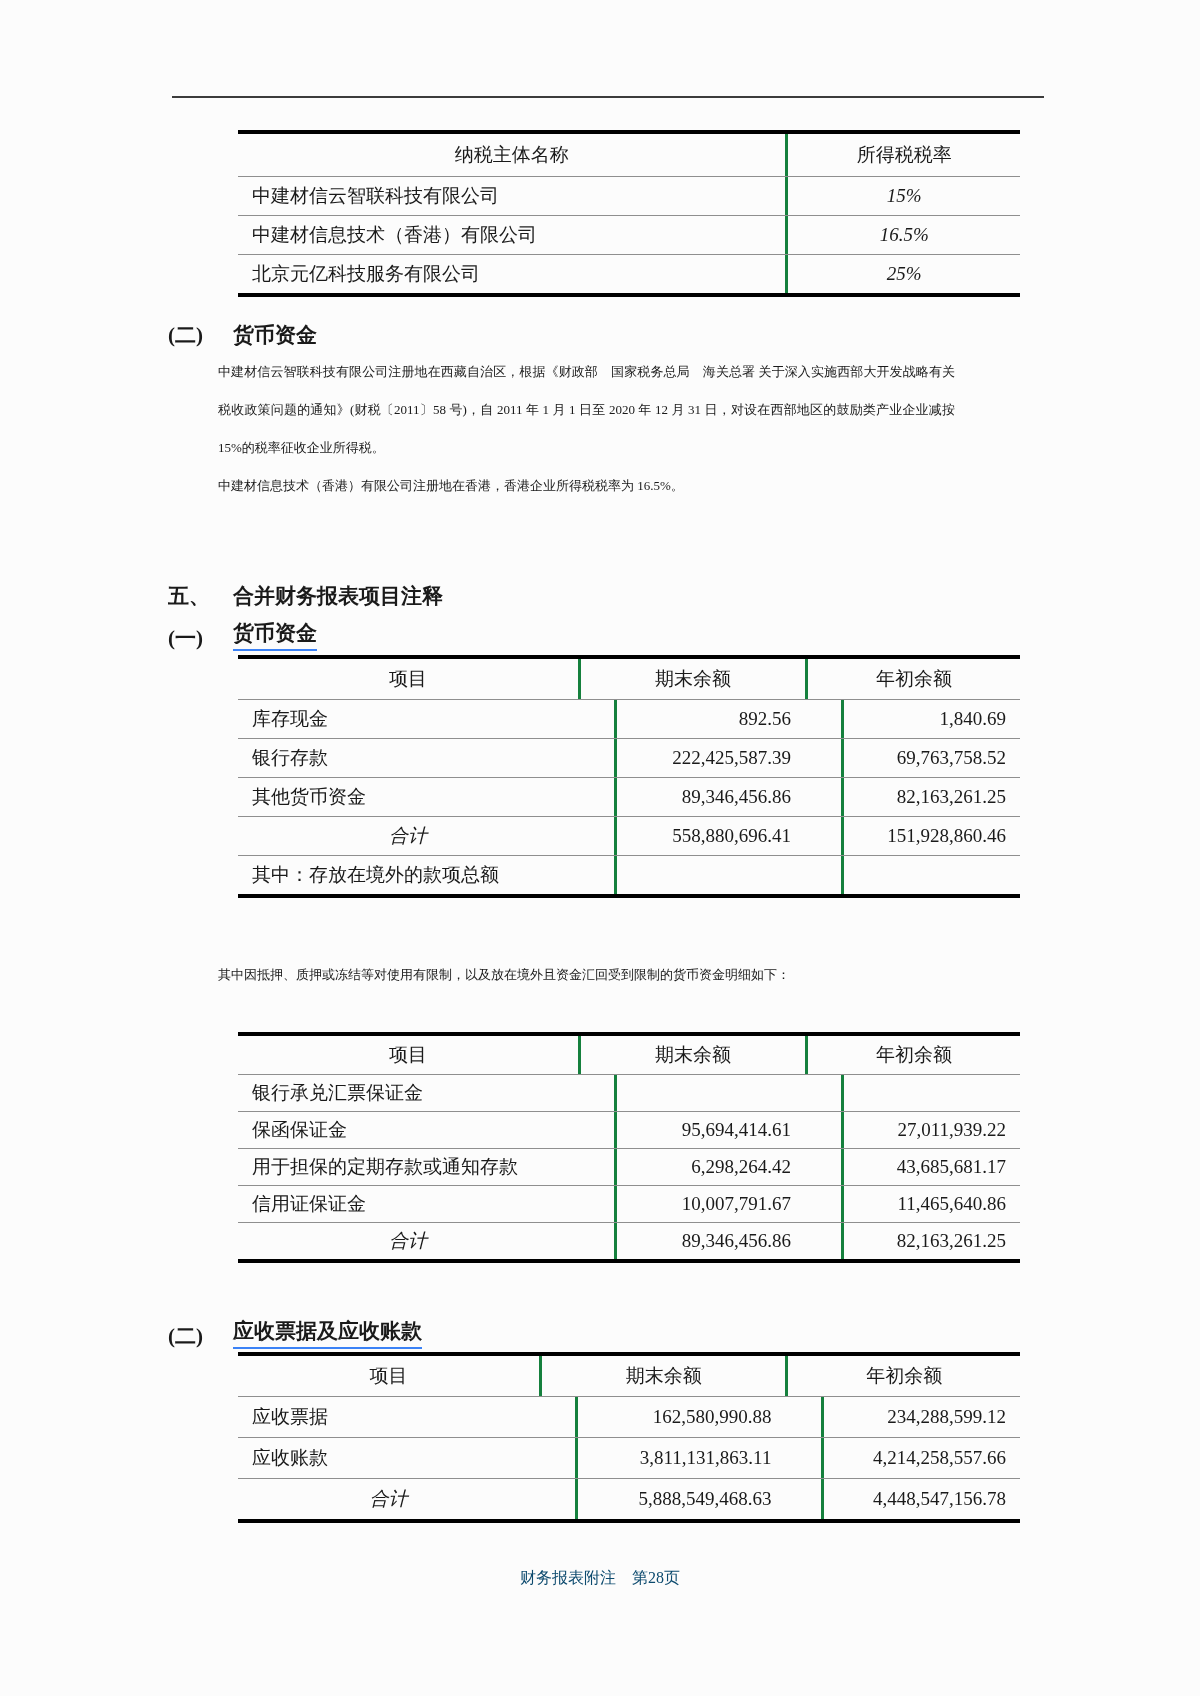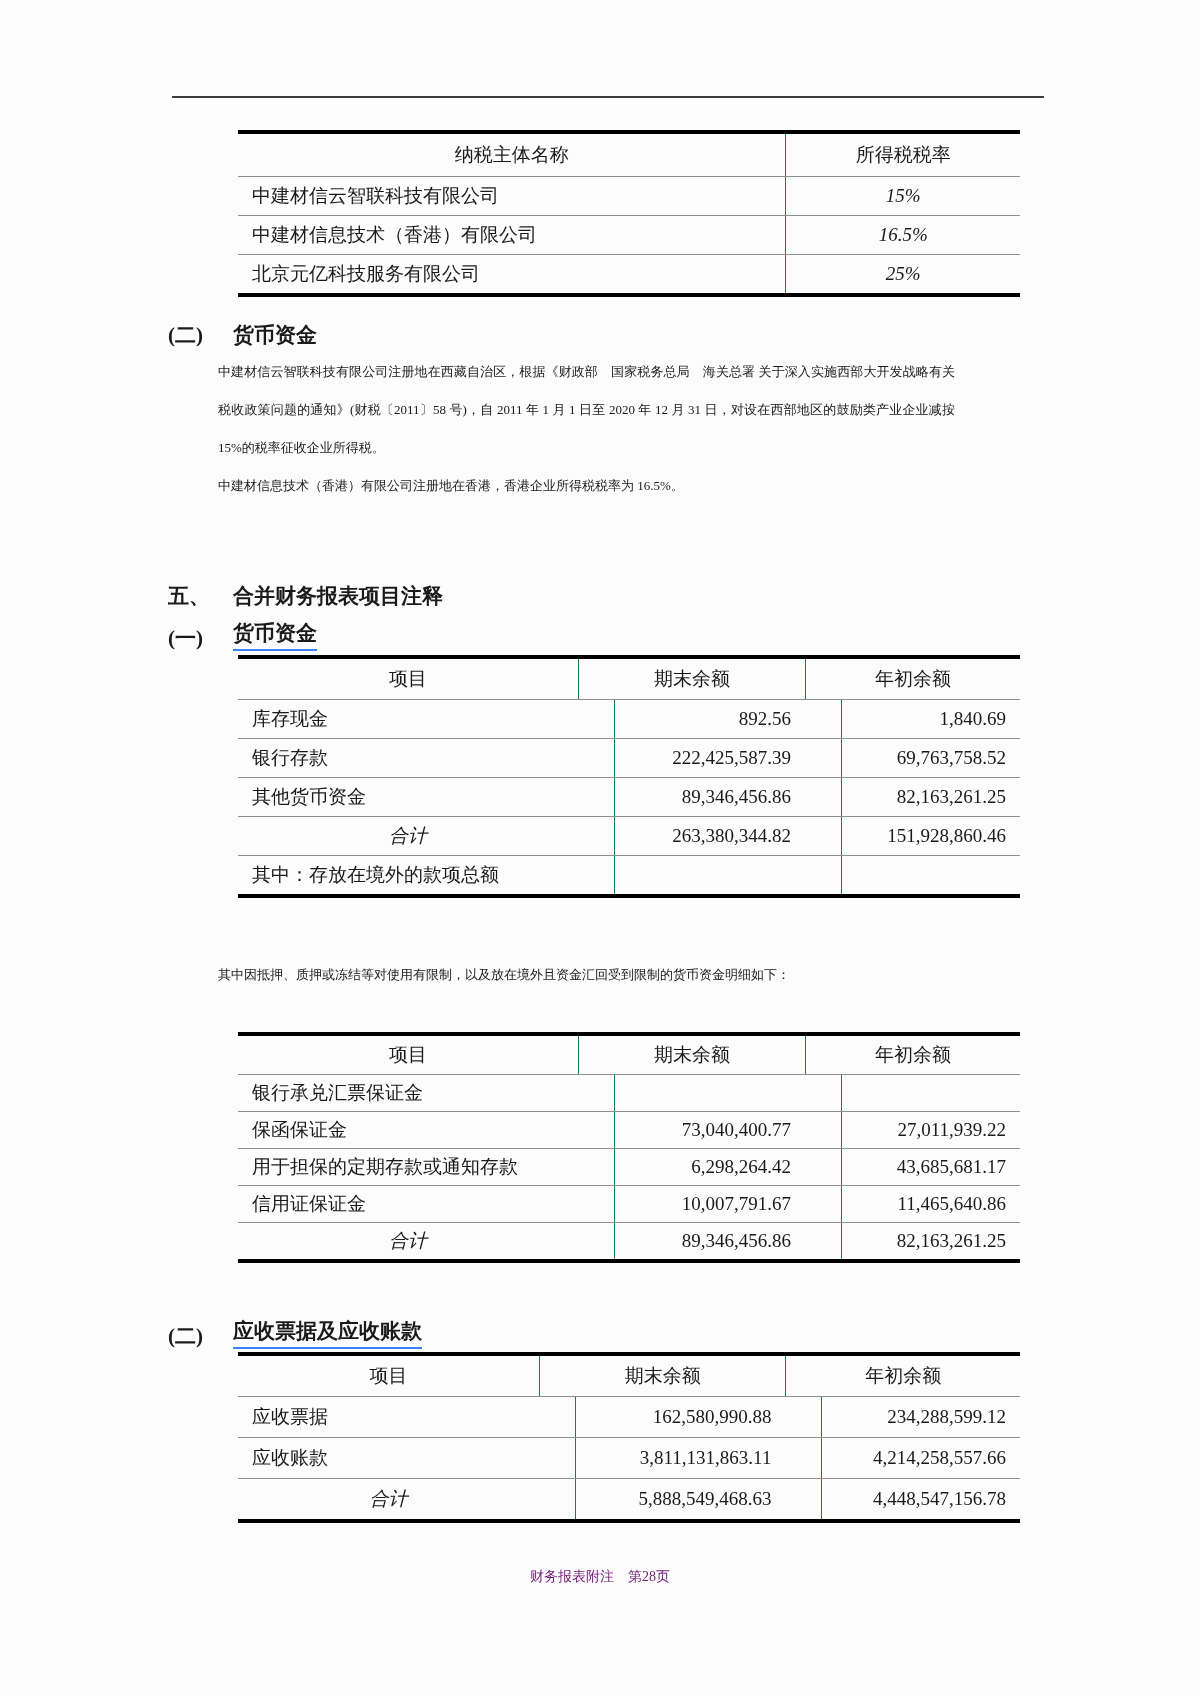--- a/index.html
+++ b/index.html
@@ -20,21 +20,21 @@
 
   
   .para { position:absolute; left:218px; width:737px; font-size:13px; line-height:38px; text-align:justify; }
   .para p { margin:0; }
 
   
   .tbl { position:absolute; left:238px; width:782px; border-top:4px solid #000; border-bottom:4px solid #000; font-size:19px; background:#fcfcfc; }
   .tr { display:grid; }
   .tr:not(:first-child) { border-top:1px solid #8f8f8f; }
   .td { display:flex; align-items:center; padding:12px 14px; overflow:hidden; white-space:nowrap; }
-  .td + .td { border-left:1px solid #15803d; }
+  .td + .td { border-left:3px solid #15803d; }
   .th { justify-content:center; }
   .lbl { justify-content:flex-start; }
   .num { justify-content:flex-end;margin-left:36px; }
   .ctr { justify-content:center;font-style:italic; }
 
   .t1 { top:130px; }
   .t1 .tr { grid-template-columns:70% 30%; height:38px; }
   .t1 .tr.head { height:42px; }
 
   .t2 { top:655px; }
@@ -42,21 +42,21 @@
   .t2 .tr.head { height:40px; }
 
   .t3 { top:1032px; }
   .t3 .tr { grid-template-columns:43.5% 29% 27.5%; height:36px; }
   .t3 .tr.head { height:38px; }
 
   .t4 { top:1352px; }
   .t4 .tr { grid-template-columns:38.5% 31.5% 30%; height:40px; }
   .t4 .tr.head { height:40px; }
 
-  .footer { position:absolute; top:1568px; left:0; width:100%; text-align:center; font-size:14px; color:#701a75; }
+  .footer { position:absolute; top:1568px; left:0; width:100%; text-align:center; font-size:16px; color:#0c4a6e; }
 </style>
 </head>
 <body>
 
 <div class="doc">
 
   <div class="rule"></div>
 
   <div class="tbl t1">
     <div class="tr head">
@@ -112,21 +112,21 @@
       <div class="td num">222,425,587.39</div>
       <div class="td num">69,763,758.52</div>
     </div>
     <div class="tr">
       <div class="td lbl">其他货币资金</div>
       <div class="td num">89,346,456.86</div>
       <div class="td num">82,163,261.25</div>
     </div>
     <div class="tr">
       <div class="td ctr">合计</div>
-      <div class="td num">263,380,344.82</div>
+      <div class="td num">558,880,696.41</div>
       <div class="td num">151,928,860.46</div>
     </div>
     <div class="tr">
       <div class="td lbl">其中：存放在境外的款项总额</div>
       <div class="td num"></div>
       <div class="td num"></div>
     </div>
   </div>
 
   <div class="para" style="top:956px;">
@@ -139,21 +139,21 @@
       <div class="td th">期末余额</div>
       <div class="td th">年初余额</div>
     </div>
     <div class="tr">
       <div class="td lbl">银行承兑汇票保证金</div>
       <div class="td num"></div>
       <div class="td num"></div>
     </div>
     <div class="tr">
       <div class="td lbl">保函保证金</div>
-      <div class="td num">73,040,400.77</div>
+      <div class="td num">95,694,414.61</div>
       <div class="td num">27,011,939.22</div>
     </div>
     <div class="tr">
       <div class="td lbl">用于担保的定期存款或通知存款</div>
       <div class="td num">6,298,264.42</div>
       <div class="td num">43,685,681.17</div>
     </div>
     <div class="tr">
       <div class="td lbl">信用证保证金</div>
       <div class="td num">10,007,791.67</div>

